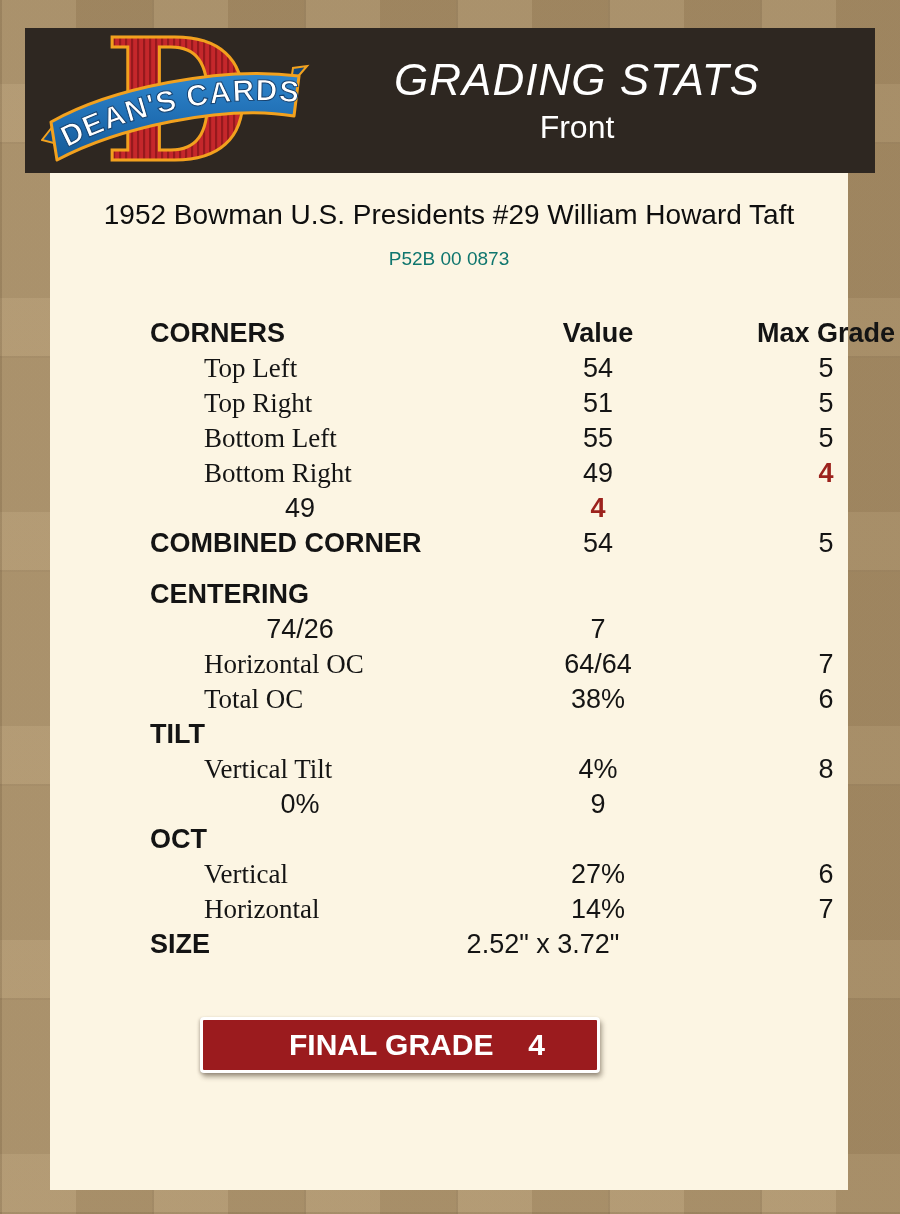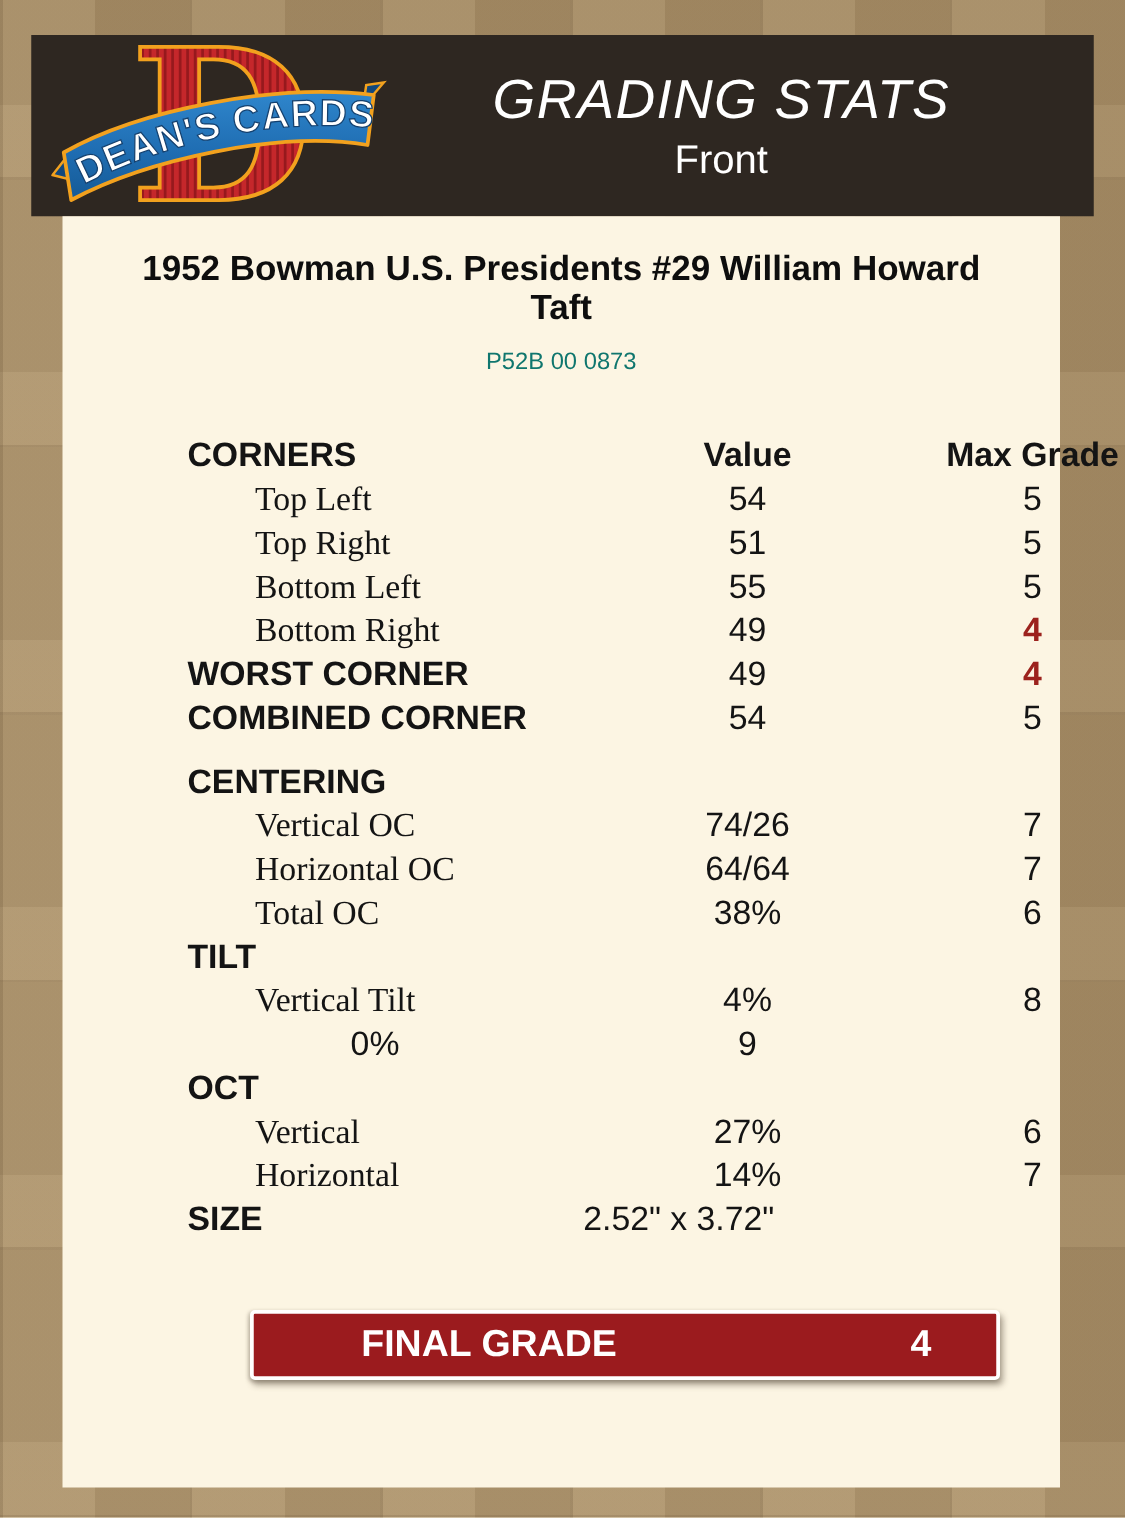--- a/index.html
+++ b/index.html
@@ -43,21 +43,21 @@
   .panel {
     position: absolute;
     left: 50px; top: 173px;
     width: 798px; height: 1017px;
     background: #fcf5e3;
   }
   .card-title {
     margin: 26px auto 0;
     width: 700px;
     text-align: center;
-    font-size: 28px; font-weight: bold; line-height: 31px;
+    font-size: 28px; font-weight: normal; line-height: 31px;
     color: #0e0e0e;
   }
   .serial {
     margin-top: 11px;
     text-align: center;
     font-size: 19px; line-height: 35px;
     color: #0f766e;
   }
 
   
@@ -75,21 +75,21 @@
   .row .val, .row .grd { text-align: center; }
   .ind { padding-left: 54px; font-family: Liberation Serif, serif; }
   .b   { font-weight: bold; }
   .red { color: #9c221d; font-weight: bold; }
   .gap { height: 16px; }
   .shift-left { position: relative; left: -55px; }
 
   
   .final-grade {
     margin: 55px 0 0 150px;
-    width: 600px; height: 56px;
+    width: 400px; height: 56px;
     background: #9b1b1e;
     border: 3px solid #ffffff;
     border-radius: 4px;
     box-shadow: 2px 4px 5px rgba(70,58,42,0.45), -1px 1px 3px rgba(70,58,42,0.25);
     display: flex; align-items: center; justify-content: space-between;
     padding: 0 52px 0 86px;
     color: #ffffff; font-weight: bold; font-size: 30px;
   }
 </style>
 </head>
@@ -154,39 +154,37 @@
       <span class="lbl ind">Bottom Left</span>
       <span class="val">55</span>
       <span class="grd">5</span>
     </div>
     <div class="row">
       <span class="lbl ind">Bottom Right</span>
       <span class="val">49</span>
       <span class="grd red">4</span>
     </div>
     <div class="row">
-      <span class="lbl b">WORST CORNER</span>
       <span class="val">49</span>
       <span class="grd red">4</span>
     </div>
     <div class="row">
       <span class="lbl b">COMBINED CORNER</span>
       <span class="val">54</span>
       <span class="grd">5</span>
     </div>
 
     <div class="gap"></div>
 
     <div class="row">
       <span class="lbl b">CENTERING</span>
       <span class="val"></span>
       <span class="grd"></span>
     </div>
     <div class="row">
-      <span class="lbl ind">Vertical OC</span>
       <span class="val">74/26</span>
       <span class="grd">7</span>
     </div>
     <div class="row">
       <span class="lbl ind">Horizontal OC</span>
       <span class="val">64/64</span>
       <span class="grd">7</span>
     </div>
     <div class="row">
       <span class="lbl ind">Total OC</span>

